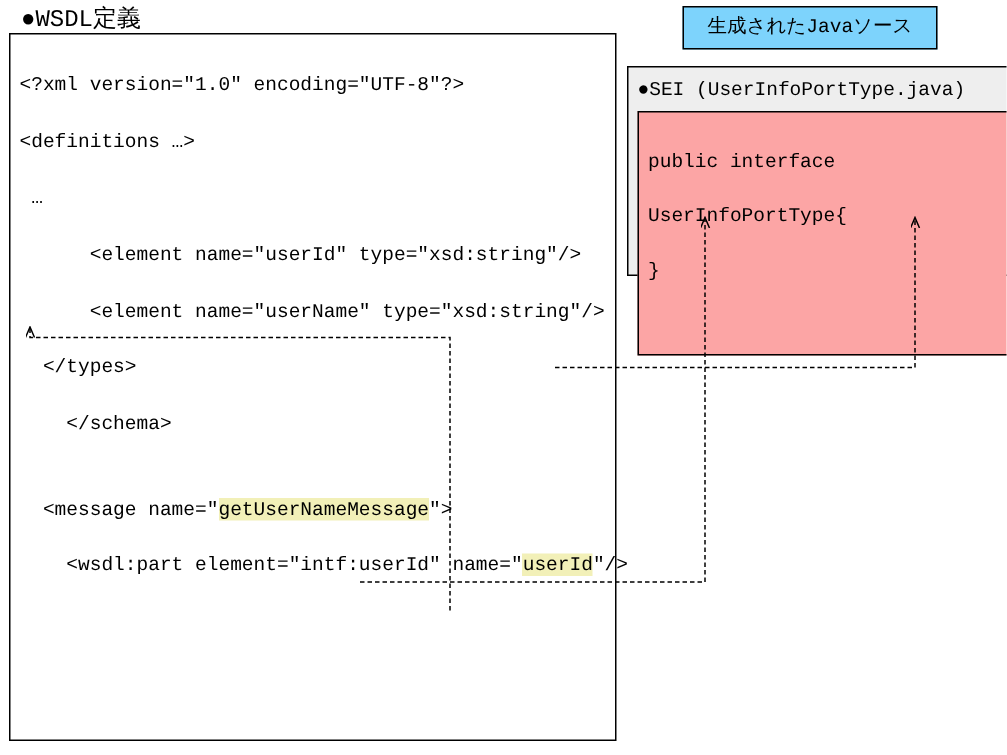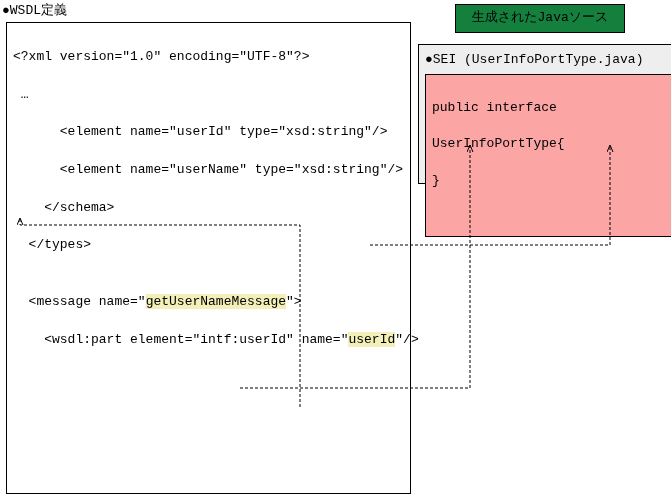--- a/index.html
+++ b/index.html
@@ -20,43 +20,43 @@
     left: 6px;
     top: 22px;
     width: 405px;
     height: 472px;
     border: 1px solid #000;
     padding: 6px 4px 6px 6px;
     white-space: pre;
   }
   .wsdl-label {
     position: absolute;
-    left: 2px;
+    left: 14px;
     top: 2px;
-    font-size: 13px;
+    font-size: 16px;
   }
   .java-outer {
     position: absolute;
     left: 418px;
     top: 44px;
     width: 286px;
     height: 140px;
     background: #eeeeee;
     border: 1px solid #000;
     padding: 6px;
   }
   .java-label-box {
     position: absolute;
     left: 455px;
     top: 4px;
     width: 170px;
     border: 1px solid #000;
     text-align: center;
     padding: 4px 6px;
-    background: #15803d;
+    background: #7dd3fc;
     font-size: 13px;
   }
   .sei-label {
     font-size: 13px;
     margin-bottom: 4px;
   }
   .java-inner {
     border: 1px solid #000;
     background: #fca5a5;
     padding: 6px 6px 10px 6px;
@@ -73,25 +73,26 @@
     pointer-events: none;
   }
 </style>
 </head>
 <body>
 
 <div class="wsdl-label">●WSDL定義</div>
 
 <div class="wsdl-box">
 <span class="line">&lt;?xml version="1.0" encoding="UTF-8"?&gt;</span>
+<span class="line">&lt;definitions …&gt;</span>
 <span class="line"> …</span>
 <span class="line">      &lt;element name="userId" type="xsd:string"/&gt;</span>
 <span class="line">      &lt;element name="userName" type="xsd:string"/&gt;</span>
+<span class="line">  &lt;/types&gt;</span>
 <span class="line">    &lt;/schema&gt;</span>
-<span class="line">  &lt;/types&gt;</span>
 <span class="line"></span>
 <span class="line"><span>  &lt;message name="</span><span class="hl">getUserNameMessage</span><span>"&gt;</span></span>
 <span class="line"><span>    &lt;wsdl:part element="intf:userId" name="</span><span class="hl">userId</span><span>"/&gt;</span></span>
 
 
 
 
 <span class="line"></span>
 
 

